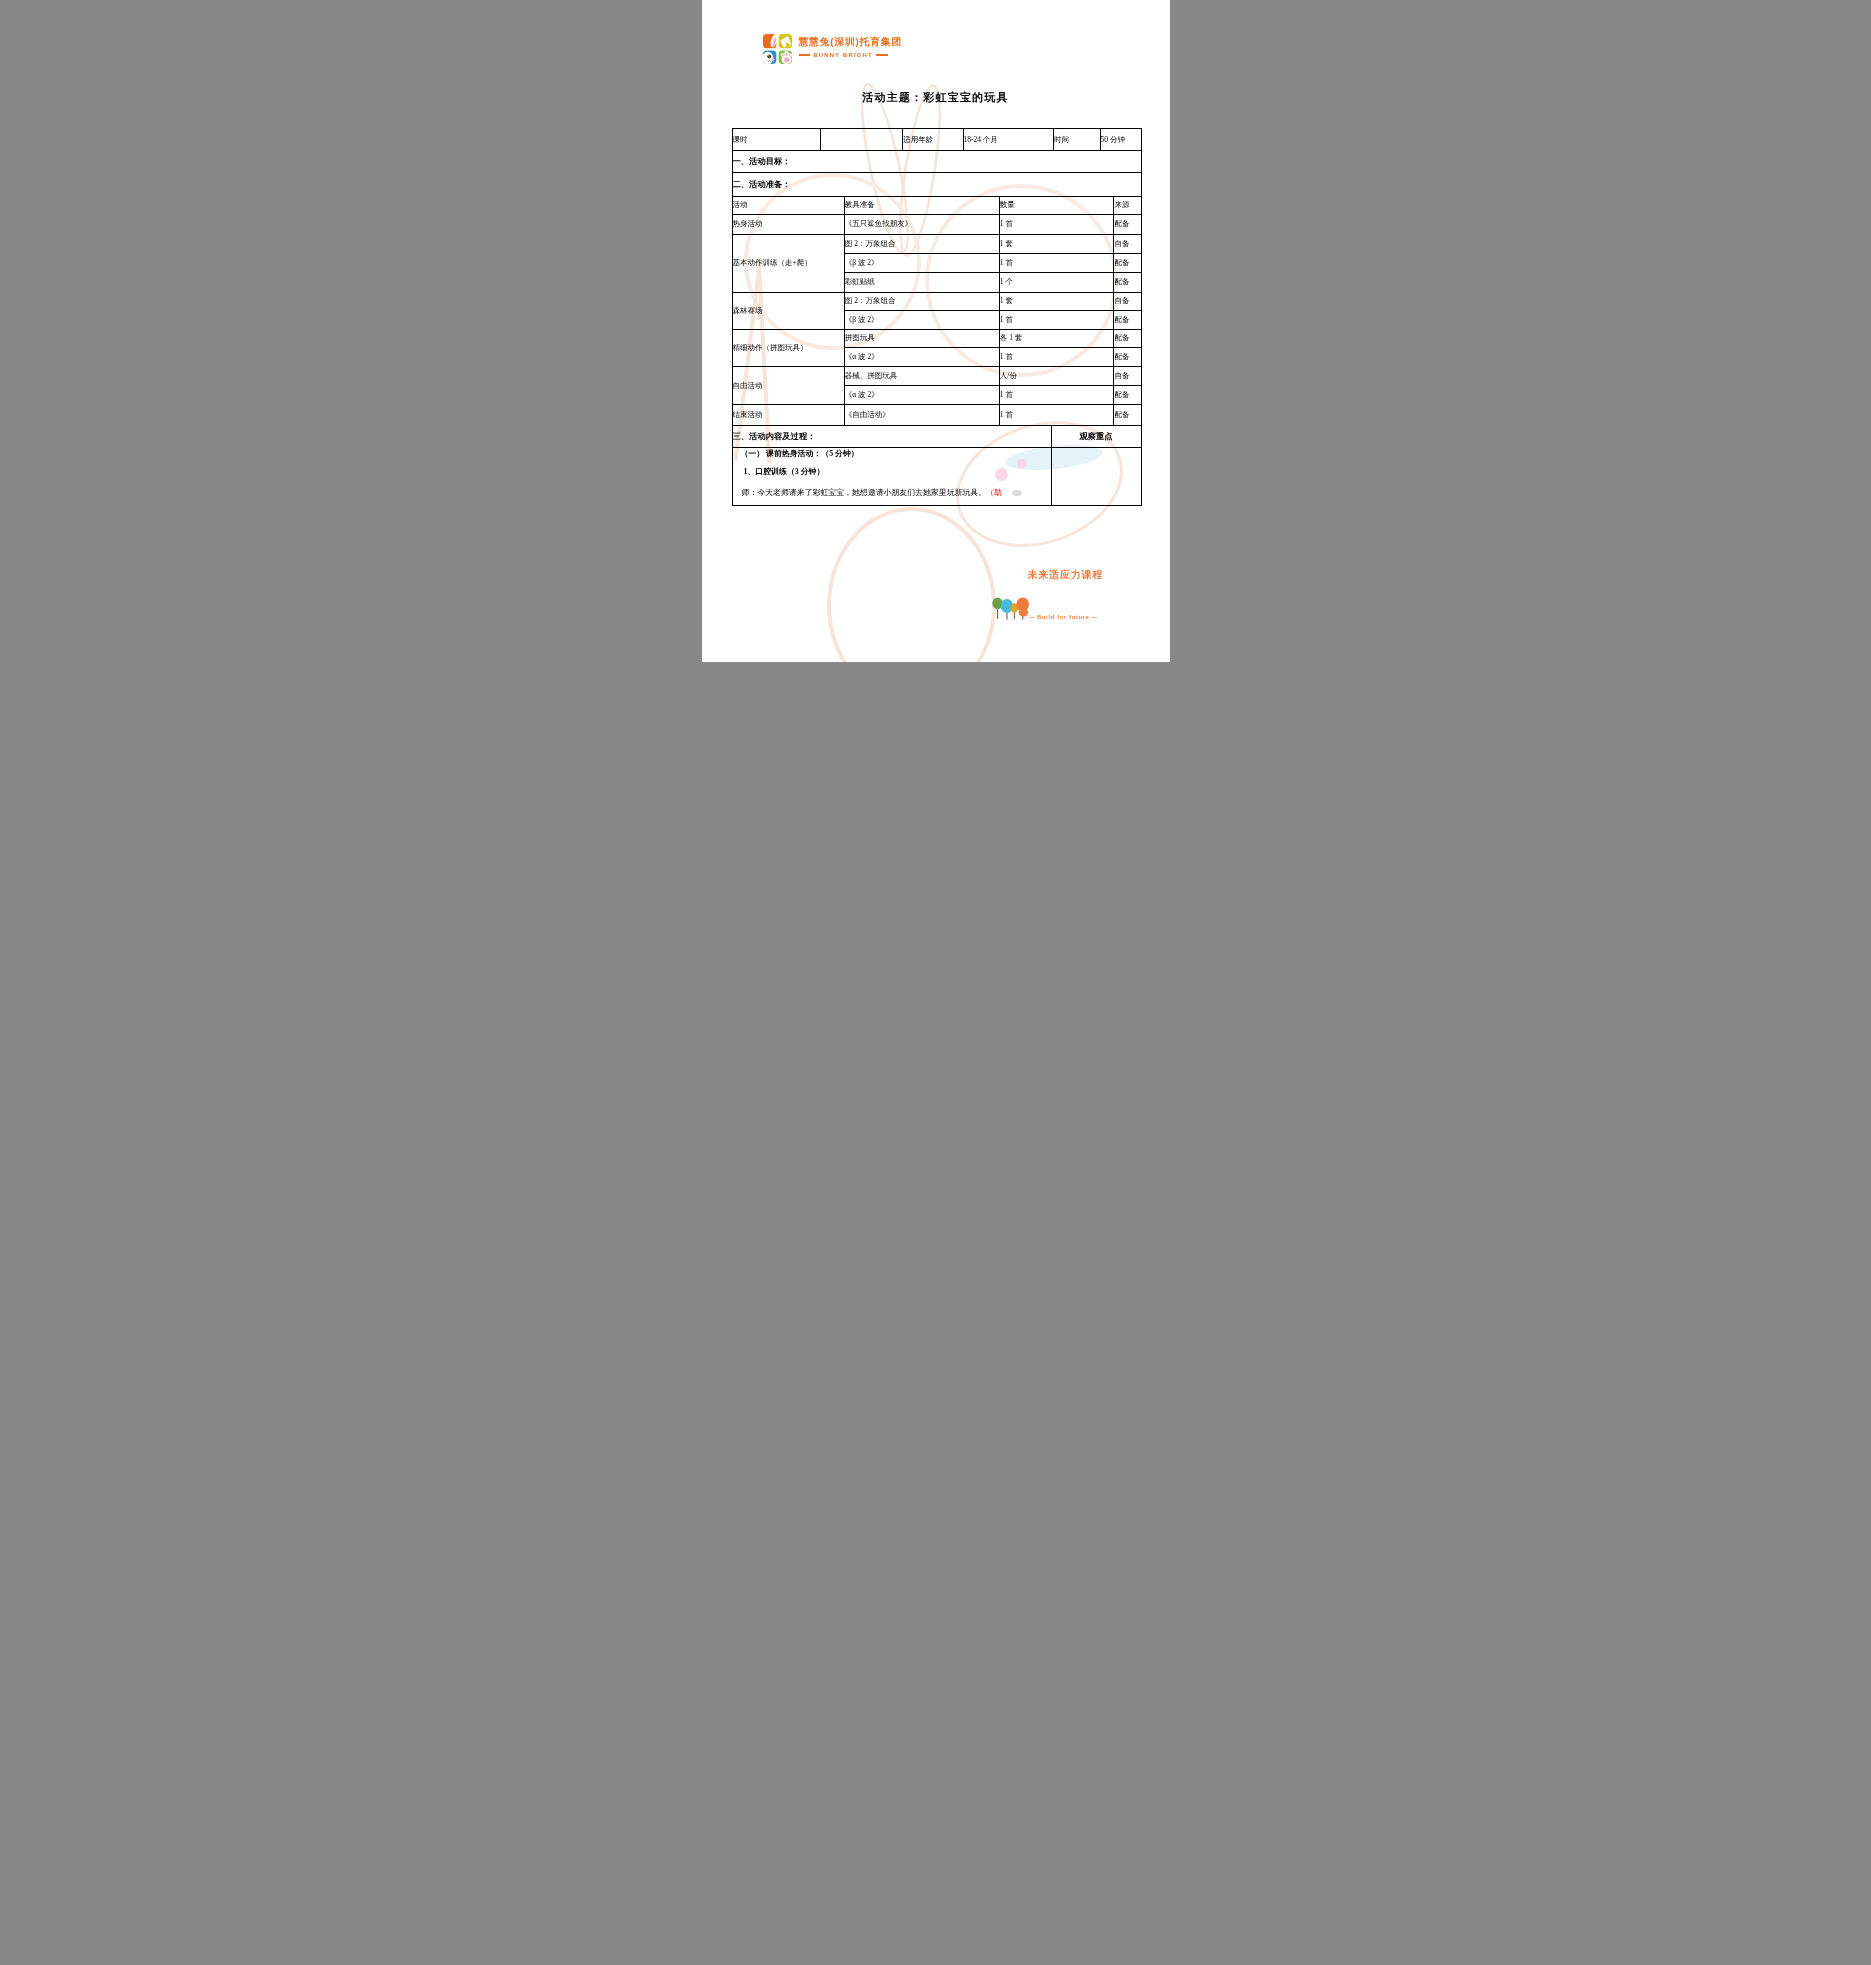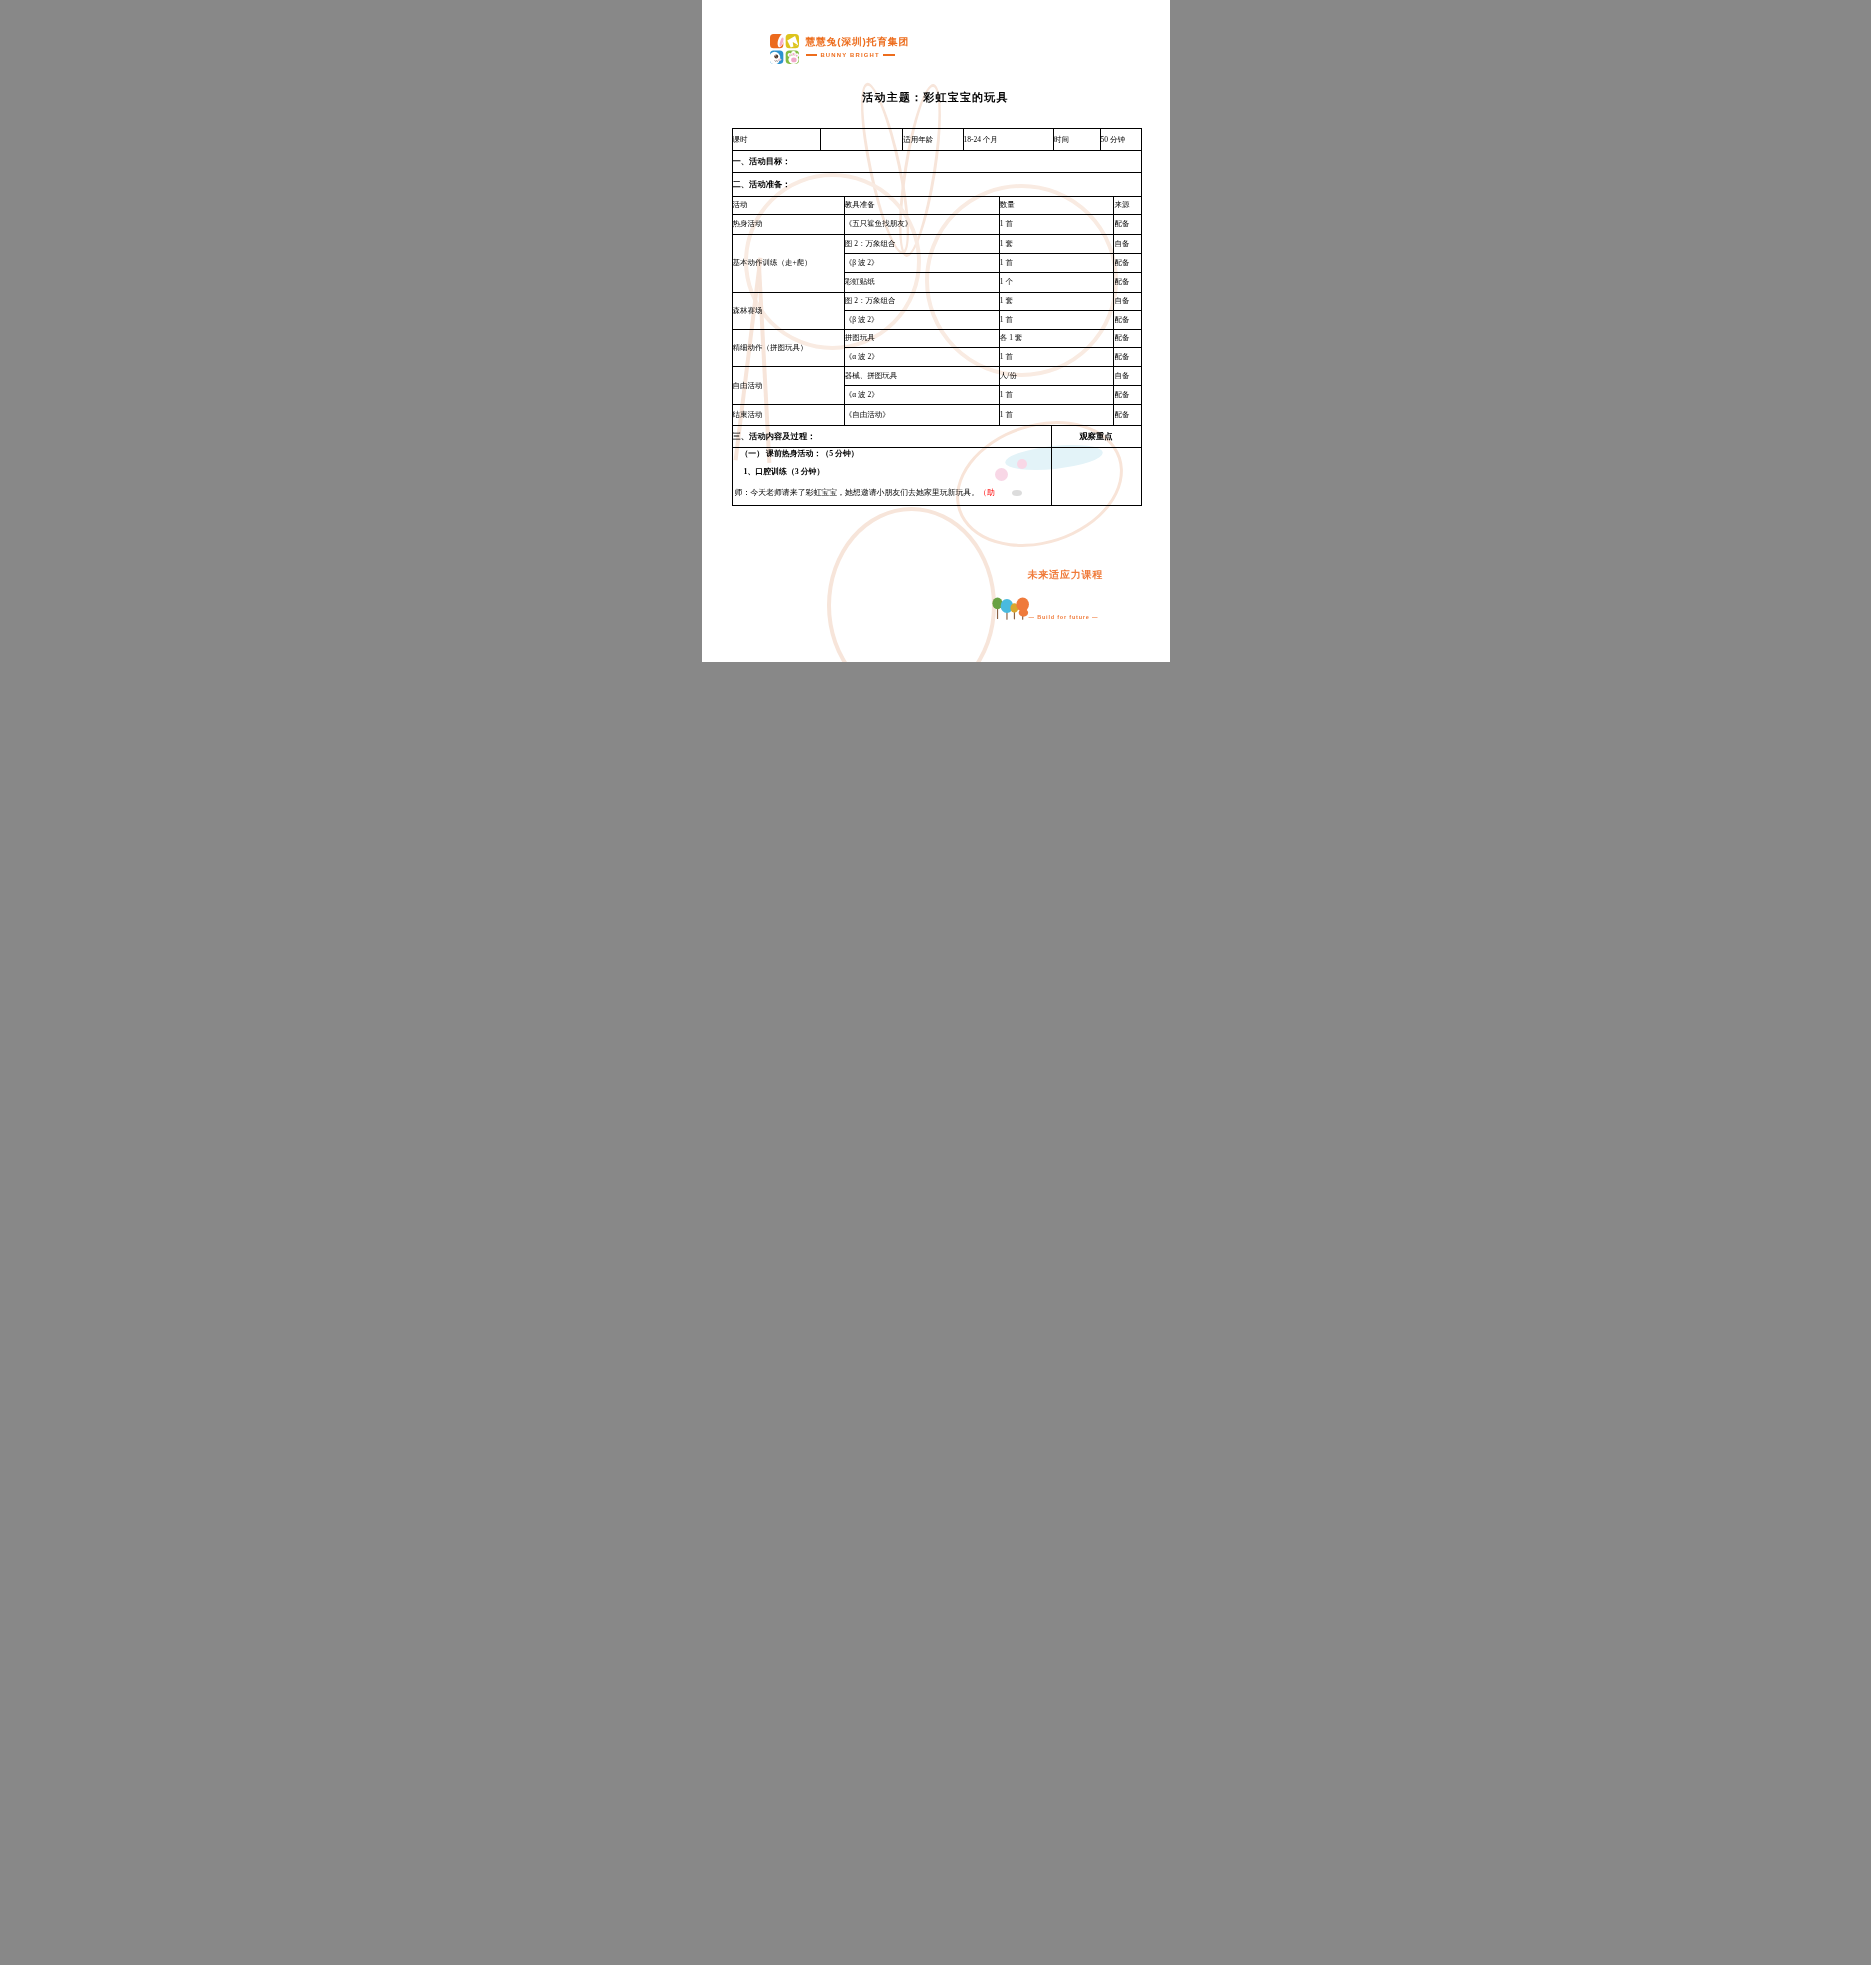--- a/index.html
+++ b/index.html
@@ -14,21 +14,21 @@
   .wm-c2{left:223px;top:184px;width:185px;height:185px;border:4.3px solid #f9ebe2;border-radius:50%;}
   .wm-s1{left:44px;top:257px;width:3.5px;height:204px;background:#f7e5da;transform:rotate(7deg);}
   .wm-s2{left:60px;top:259px;width:3.5px;height:204px;background:#f7e5da;transform:rotate(-3deg);}
   .wm-blue{left:303px;top:446px;width:98px;height:23px;background:#e3f3f8;border-radius:50%;transform:rotate(-6deg);}
   .wm-paw{left:252px;top:424px;width:165px;height:114px;border:3.9px solid #f8e4d8;border-radius:50%;transform:rotate(-18deg);}
   .wm-p1{left:293px;top:468px;width:13.4px;height:13.4px;background:#f8d7e6;border-radius:50%;}
   .wm-p2{left:315px;top:459px;width:10.2px;height:10.2px;background:#f8d7e6;border-radius:50%;}
   .wm-gray{left:310px;top:490px;width:10.2px;height:6.3px;background:#dcdcdc;border-radius:50%;}
   .wm-u{left:125px;top:507px;width:161px;height:189px;border:4.3px solid #f7e5da;border-radius:50%;}
   
-  .brand{position:absolute;z-index:2;margin-left:7px;}
+  .brand{position:absolute;z-index:2;}
   .brand-icon{left:61px;top:34px;}
   .brand-cn{left:97px;top:36px;font-family:"Liberation Sans","DejaVu Sans",sans-serif;
             font-weight:bold;font-size:9.8px;letter-spacing:0.8px;color:#ed6d1d;}
   .brand-en{left:97px;top:52px;width:104px;display:flex;align-items:center;gap:3.1px;color:#ed6d1d;}
   .brand-en .dash{flex:0 0 11.8px;height:1.2px;background:#ed6d1d;}
   .brand-en .txt{font-family:"Liberation Sans","DejaVu Sans",sans-serif;font-weight:bold;font-size:5.9px;letter-spacing:1.2px;}
   
   .title{position:absolute;z-index:2;left:0;right:0;top:90px;text-align:center;
          font-size:11px;font-weight:bold;letter-spacing:1.2px;}
   
@@ -38,21 +38,21 @@
   table.t td{border-top:1.2px solid #000;border-right:0.4px solid #000;padding:0;overflow:hidden;}
   table.t td:last-child{border-right:none;}
   .c{text-align:left;font-size:7.5px;}
   .heading{font-weight:bold;font-size:8.3px;padding-left:4.7px;margin-left:9px;}
   .goals-cell{vertical-align:top;padding:0.4px 5.5px;}
   .goals-cell div{line-height:18px;font-size:7.9px;letter-spacing:0.2px;white-space:nowrap;}
   .obs-head{font-weight:bold;font-size:8.3px;text-align:center;}
   .proc-cell{vertical-align:top;padding-top:2.4px;}
   .pl1{line-height:11.8px;padding-left:7.9px;font-weight:bold;font-size:7.9px;}
   .pl2{margin-top:5.5px;line-height:11.8px;padding-left:11px;font-weight:bold;font-size:7.9px;}
-  .pl3{margin-top:9.4px;line-height:11.8px;padding-left:2px;font-size:7.9px;white-space:nowrap;}
+  .pl3{margin-top:9.4px;line-height:11.8px;padding-left:9px;font-size:7.9px;white-space:nowrap;}
   .red{color:#ff0000;}
   
   .footer{position:absolute;z-index:2;}
   .footer-trees{left:290px;top:597px;}
   .footer-cn{left:326px;top:568px;font-family:"Liberation Sans","DejaVu Sans",sans-serif;
              font-weight:bold;font-size:10px;letter-spacing:0.8px;color:#f07c3c;}
   .footer-en{left:327px;top:614px;font-family:"Liberation Sans","DejaVu Sans",sans-serif;
              font-weight:bold;font-size:5.5px;letter-spacing:0.8px;color:#f07c3c;}
 </style>
 </head>

